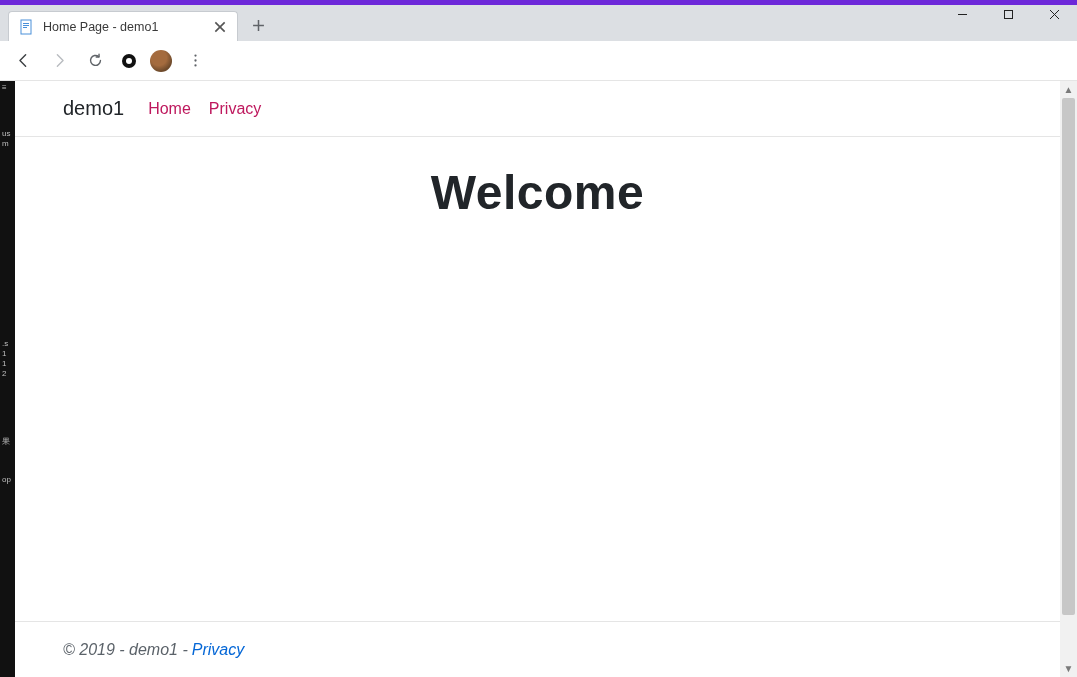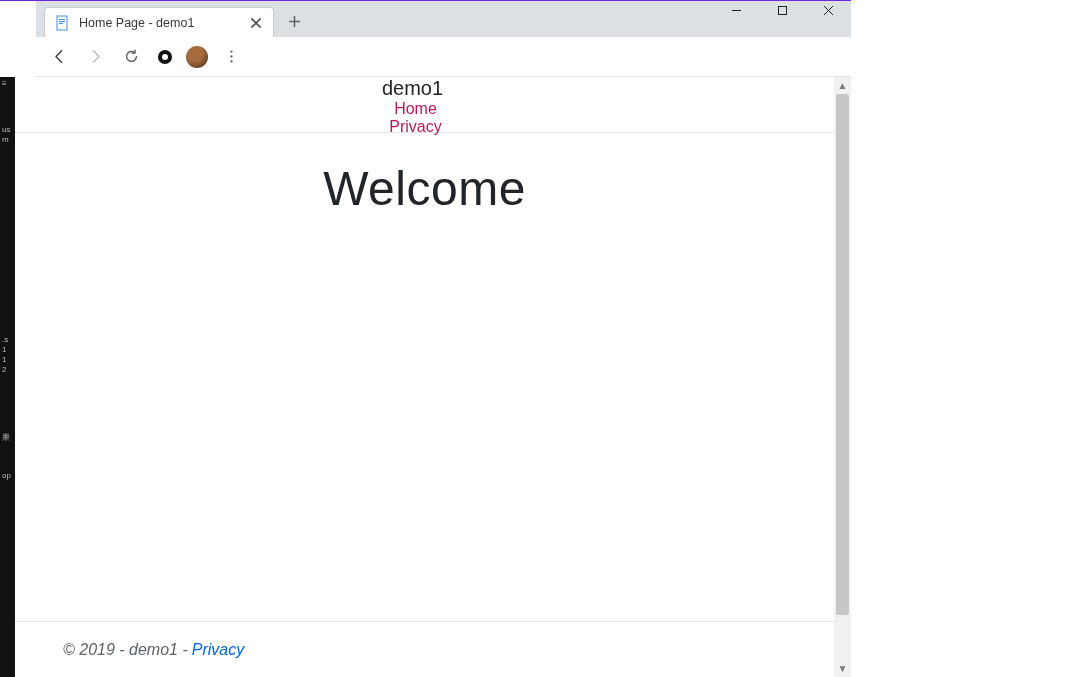--- a/index.html
+++ b/index.html
@@ -1,20 +1,20 @@
 <!DOCTYPE html>
 <html><head>
 <meta charset="utf-8">
 <style>
   * { box-sizing: border-box; margin: 0; padding: 0; }
   html, body { height: 100%; font-family: "Segoe UI", Arial, sans-serif; }
   body { background: #fff; overflow: hidden; }
 
   
-  .window { width: 851px; height: 677px; position: relative; background: #fff; border-top: 1px solid #6d28d9; padding-left: 36px; }
+  .window { width: 1077px; height: 677px; position: relative; background: #fff; border-top: 5px solid #6d28d9; }
   .win-controls { margin-left: auto; display: flex; }
   .win-btn { width: 46px; display: flex; align-items: center; justify-content: center; font-size: 14px; color: #222; }
   .win-btn svg { width: 11px; height: 11px; }
 
   
   .tabstrip { height: 36px; background: #dcdfe3; display: flex; align-items: flex-end; padding-left: 8px; }
   .tab { height: 30px; background: #fff; border: 1px solid #c7cbd0; border-bottom: none; border-radius: 4px 4px 0 0; min-width: 230px; display: flex; align-items: center; padding: 0 10px; font-size: 12.5px; color: #3a3a3a; margin-top: 6px; }
   .tab .favicon { width: 16px; height: 16px; margin-right: 8px; flex-shrink: 0; }
   .tab .title { flex: 1; overflow: hidden; white-space: nowrap; text-overflow: ellipsis; }
   .tab .close { width: 14px; height: 14px; color: #555; flex-shrink: 0; margin-left: 6px; }
@@ -39,25 +39,25 @@
   .viewport-wrap { position: absolute; left: 0; right: 0; top: 76px; bottom: 0; display: flex; }
   .left-gutter { width: 15px; background: #111; height: 100%; position: relative; overflow: hidden; }
   .left-gutter .glyph { color:#bfbfbf; font-size:8px; line-height:10px; display:block; padding-left:2px; }
   .viewport { flex: 1; background: #fff; position: relative; display: flex; flex-direction: column; }
   .scrollbar { width: 17px; background: #f1f1f1; display: flex; flex-direction: column; }
   .scroll-arrow { height: 17px; display:flex; align-items:center; justify-content:center; color:#7a7a7a; font-size:10px; }
   .scroll-track { flex:1; position:relative; }
   .scroll-thumb { position:absolute; top:0; left:2px; right:2px; height: 92%; background:#c7c7c7; border-radius:2px; }
 
   
-  .site-header { height: 56px; border-bottom: 1px solid #e5e5e5; display: flex; align-items: center; padding: 0 48px; flex-direction: column; }
+  .site-header { height: 56px; border-bottom: 1px solid #e5e5e5; display: flex; align-items: center; padding: 0 48px; }
   .brand { font-size: 20px; color: #212529; margin-right: 24px; text-decoration: none; }
   .navlink { font-size: 16px; color: #be185d; margin-right: 18px; }
   .hero { text-align: center; padding-top: 28px; flex: 1; }
-  .hero h1 { font-size: 48px; font-weight: 400; color: #212529; letter-spacing: 0.5px; }
+  .hero h1 { font-size: 48px; font-weight: 700; color: #212529; letter-spacing: 0.5px; }
   .hero p { margin-top: 18px; font-size: 16px; color: #212529; }
   .hero p a { color: #0366d6; text-decoration: none; }
   .footer { height: 56px; border-top: 1px solid #e5e5e5; display:flex; align-items:center; padding: 0 48px; font-size: 16px; color: #5b6269; font-style: italic; }
   .footer a { color: #0366d6; text-decoration: none; margin-left: 4px; }
 </style>
 </head>
 <body>
 
 <div class="window">
 

